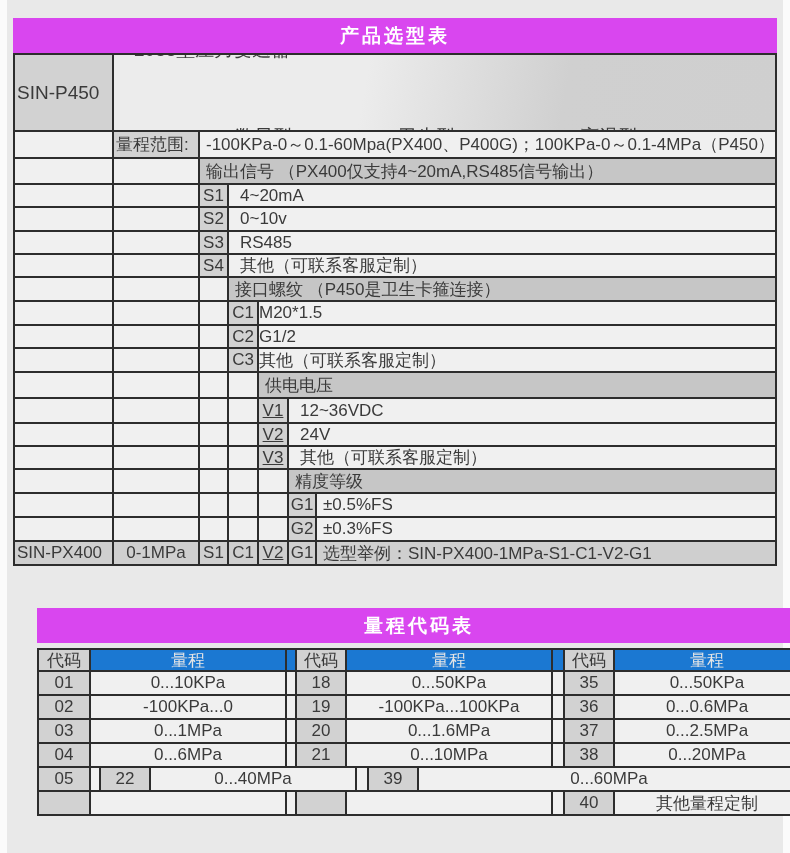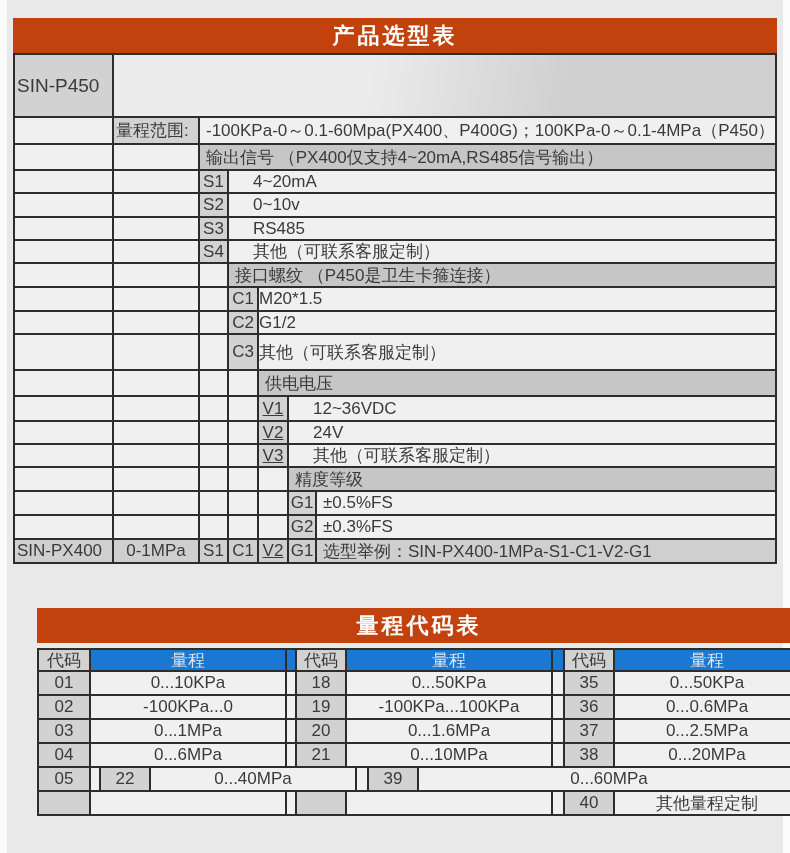--- a/index.html
+++ b/index.html
@@ -11,23 +11,23 @@
   }
   .edge{position:absolute;top:0;bottom:0;width:7px;background:#fbfbfb;}
   .edge.left{left:0;}
   .edge.right{right:0;}
 
   .tbl{position:absolute;left:13px;width:764px;}
   #table1{top:18px;}
   #table2{top:608px;padding-left:24px;}
 
   .banner{
-    height:35px;background:#c2410c;color:#ffffff;
+    height:35px;background:#d946ef;color:#ffffff;
     display:flex;align-items:center;justify-content:center;
-    font-size:22px;font-weight:bold;letter-spacing:3px;
+    font-size:19px;font-weight:bold;letter-spacing:3px;
   }
   .grid{border-left:2px solid #2d2d2d;border-top:2px solid #2d2d2d;}
   .row{display:flex;}
   .c{
     box-sizing:border-box;
     border-right:2px solid #2d2d2d;border-bottom:2px solid #2d2d2d;
     display:flex;align-items:center;
     white-space:pre;overflow:hidden;
     font-size:17px;
   }
@@ -43,21 +43,21 @@
   .w-range{width:86px;}
   .w-s{width:29px;}
   .w-c{width:30px;}
   .w-v{width:30px;text-decoration:underline;}
   .w-g{width:28px;}
   .grow{flex:1;}
 
   .center{justify-content:center;}
   .pl2{padding-left:2px;}
   .pl6{padding-left:6px;}
-  .pl8{padding-left:24px;}
+  .pl8{padding-left:11px;}
   .pl16{}
   .pl20{padding-left:20px;}
 
   .model-lines{font-size:19px;line-height:25px;}
   .product-lines{font-size:19px;line-height:29px;}
 
   
   .w2-c1{width:52px;}
   .w2-r1{width:196px;}
   .w2-gap1{width:10px;}
@@ -72,21 +72,21 @@
 </head>
 <body>
 
 <div class="edge left"></div>
 <div class="edge right"></div>
 
 <div class="tbl" id="table1">
   <div class="banner">产品选型表</div>
   <div class="grid">
 
-    <div class="row" style="height:63px">
+    <div class="row" style="height:77px">
       <div class="c g w-model pl2">
         <div class="model-lines">
           
           <div>SIN-P450</div>
           
         </div>
       </div>
       <div class="c grad grow pl20">
         <div class="product-lines">
           <div>2088型压力变送器</div>
@@ -146,21 +146,21 @@
       <div class="c g w-c center">C1</div>
       <div class="c l grow pl16">M20*1.5</div>
     </div>
     <div class="row" style="height:23px">
       <div class="c l w-model"></div>
       <div class="c l w-range"></div>
       <div class="c l w-s"></div>
       <div class="c g w-c center">C2</div>
       <div class="c l grow pl16">G1/2</div>
     </div>
-    <div class="row" style="height:36px">
+    <div class="row" style="height:24px">
       <div class="c l w-model"></div>
       <div class="c l w-range"></div>
       <div class="c l w-s"></div>
       <div class="c g w-c center">C3</div>
       <div class="c l grow pl16">其他（可联系客服定制）</div>
     </div>
 
     <div class="row" style="height:26px">
       <div class="c l w-model"></div>
       <div class="c l w-range"></div>

